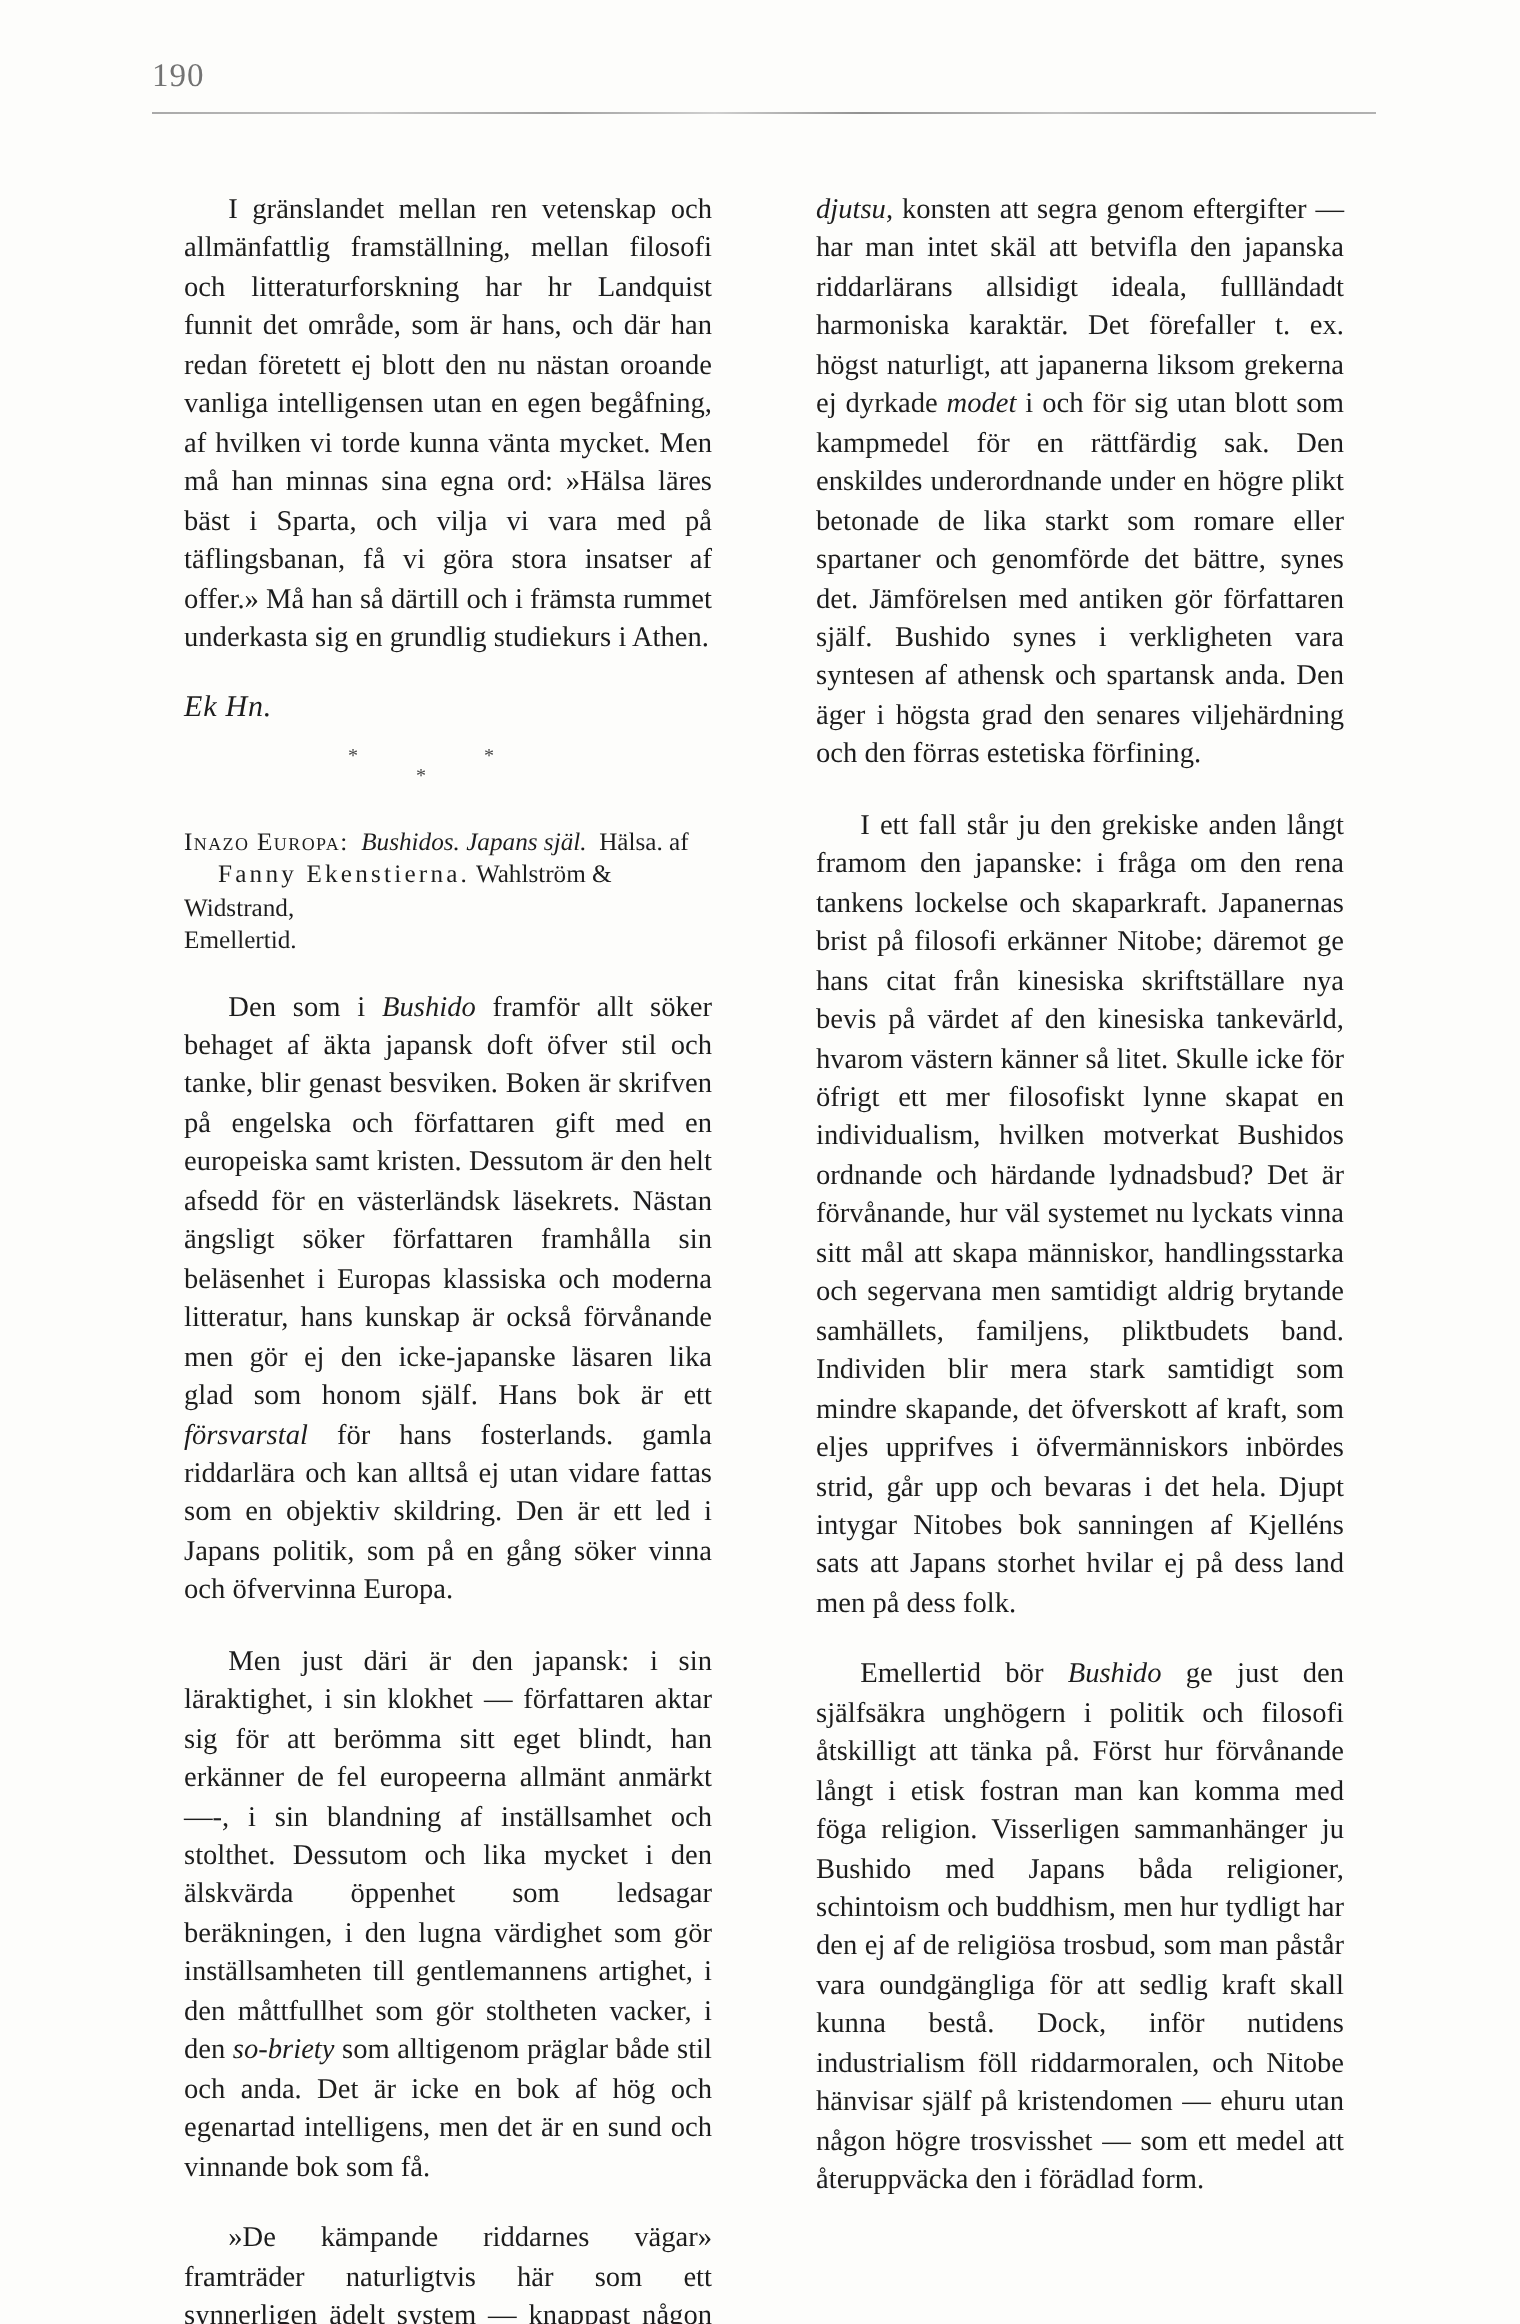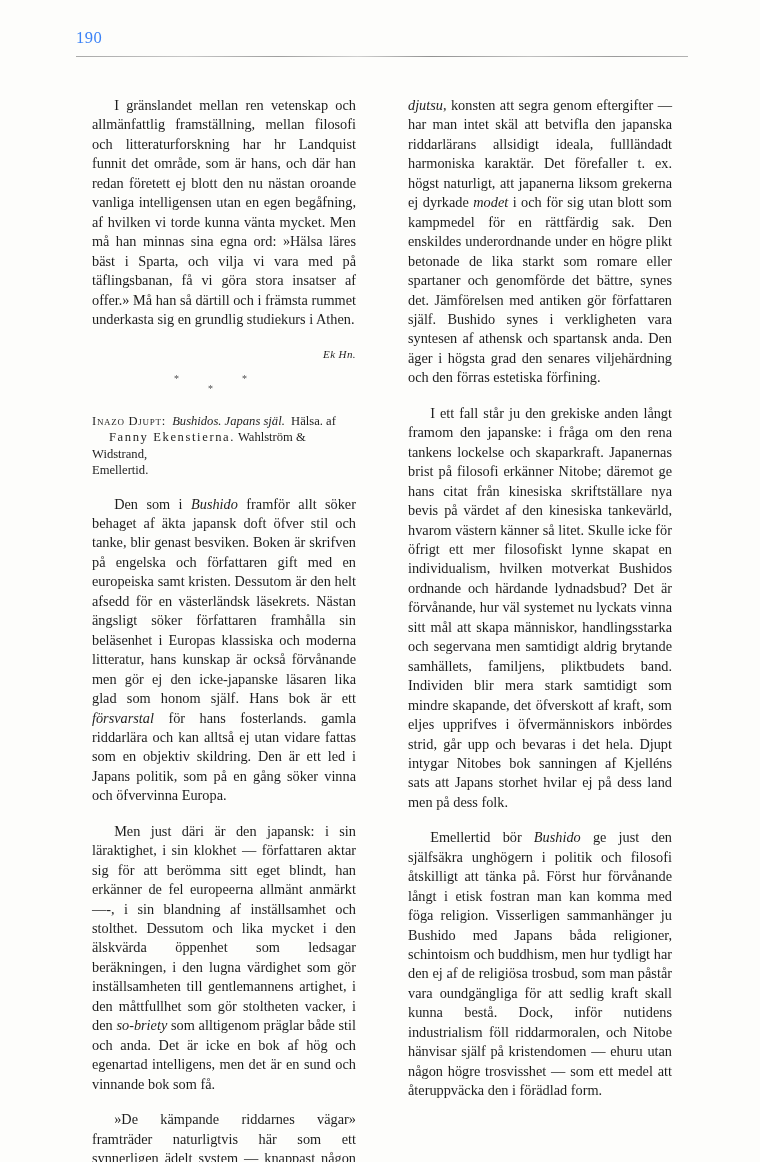--- a/index.html
+++ b/index.html
@@ -30,21 +30,21 @@
     top: 28px;
     width: 608px;
     height: 26px;
   }
   .folio {
     position: absolute;
     left: 0;
     top: 0;
     font-size: 16.5px;
     letter-spacing: 0.5px;
-    color: #3b82f6;
+    color: #737373;
   }
   .runtitle {
     position: absolute;
     left: 0;
     top: 1px;
     width: 608px;
     text-align: center;
     font-size: 15px;
     letter-spacing: 1.6px;
     color: #222;
@@ -79,23 +79,22 @@
     margin: 16px;
     text-indent: 1.55em;
     hyphens: none;
   }
   p.noindent { text-indent: 0; }
 
   i, .it { }
 
   
   .signature {
-    text-align: right;
     font-style: italic;
-    font-size: 11px;
+    font-size: 15px;
     margin-top: 3px;
     margin-bottom: 0;
     text-indent: 0;
     letter-spacing: .4px;
   }
 
   
   .asterisks {
     position: relative;
     height: 30px;
@@ -144,21 +143,21 @@
     <p>I gränslandet mellan ren vetenskap och allmänfattlig framställning, mellan filosofi och litteraturforskning har hr Landquist funnit det område, som är hans, och där han redan företett ej blott den nu nästan oroande vanliga intelligensen utan en egen begåfning, af hvilken vi torde kunna vänta mycket. Men må han minnas sina egna ord: »Hälsa läres bäst i Sparta, och vilja vi vara med på täflingsbanan, få vi göra stora insatser af offer.» Må han så därtill och i främsta rummet underkasta sig en grundlig studiekurs i Athen.</p>
 
     <p class="signature">Ek Hn.</p>
 
     <div class="asterisks">
       <span class="ast-1">*</span>
       <span class="ast-2">*</span>
       <span class="ast-3">*</span>
     </div>
 
-    <p class="citation"><span class="smallcaps">Inazo Djupt:</span>&nbsp; <i>Bushidos. Japans själ.</i>&nbsp; <span>Hälsa. af</span><br><span class="ln2 spaced">Fanny Ekenstierna.</span> <span>Wahlström &amp; Widstrand,</span><br><span>Emellertid.</span></p>
+    <p class="citation"><span class="smallcaps">Inazo Europa:</span>&nbsp; <i>Bushidos. Japans själ.</i>&nbsp; <span>Hälsa. af</span><br><span class="ln2 spaced">Fanny Ekenstierna.</span> <span>Wahlström &amp; Widstrand,</span><br><span>Emellertid.</span></p>
 
     <p><span>Den som i </span><i>Bushido</i><span> framför allt söker behaget af äkta japansk doft öfver stil och tanke, blir genast besviken. Boken är skrifven på engelska och författaren gift med en europeiska samt kristen. Dessutom är den helt afsedd för en västerländsk läsekrets. Nästan ängsligt söker författaren framhålla sin beläsenhet i Europas klassiska och moderna litteratur, hans kunskap är också förvånande men gör ej den icke-japanske läsaren lika glad som honom själf. Hans bok är ett </span><i>försvarstal</i><span> för hans fosterlands. gamla riddarlära och kan alltså ej utan vidare fattas som en objektiv skildring. Den är ett led i Japans politik, som på en gång söker vinna och öfvervinna Europa.</span></p>
 
     <p><span>Men just däri är den japansk: i sin läraktighet, i sin klokhet — författaren aktar sig för att berömma sitt eget blindt, han erkänner de fel europeerna allmänt anmärkt —-, i sin blandning af inställsamhet och stolthet. Dessutom och lika mycket i den älskvärda öppenhet som ledsagar beräkningen, i den lugna värdighet som gör inställsamheten till gentlemannens artighet, i den måttfullhet som gör stoltheten vacker, i den </span><i>so-briety</i><span> som alltigenom präglar både stil och anda. Det är icke en bok af hög och egenartad intelligens, men det är en sund och vinnande bok som få.</span></p>
 
     <p><span>»De kämpande riddarnes vägar» framträder naturligtvis här som ett synnerligen ädelt system — knappast någon dygd saknas. Men etiska system böra ju vara ädla, och om man också misstänker, att förf. något för litet dröjt vid Bushidos mera sluga än storslagna sidor — såsom t. ex. </span><i>djia-</i></p>
 
   </div>
 
   <div class="col col-right">

